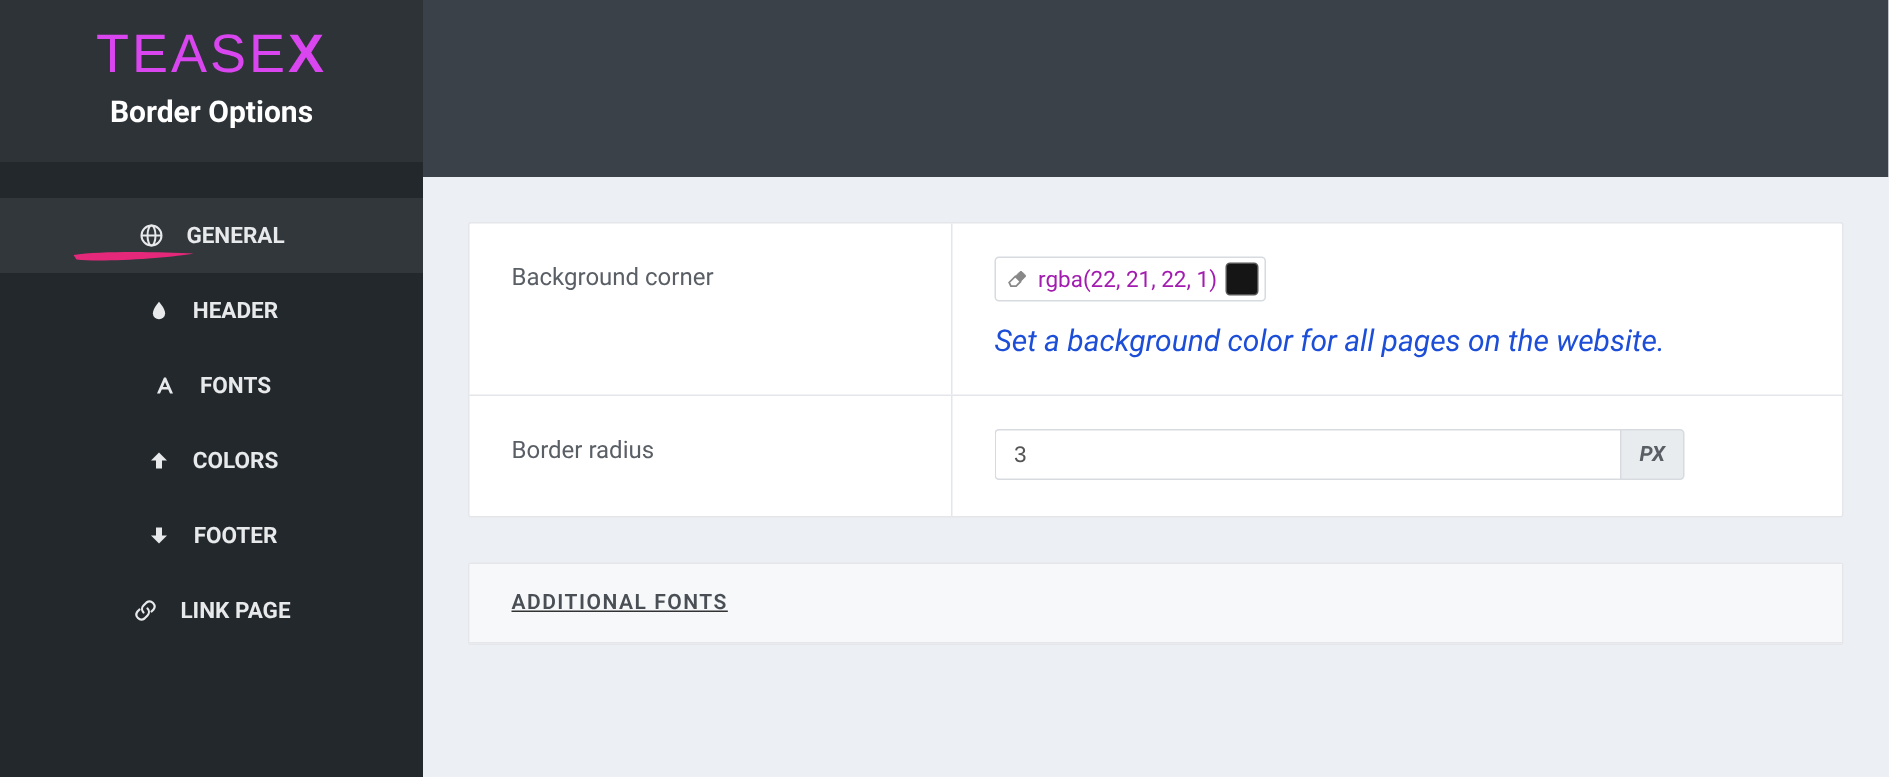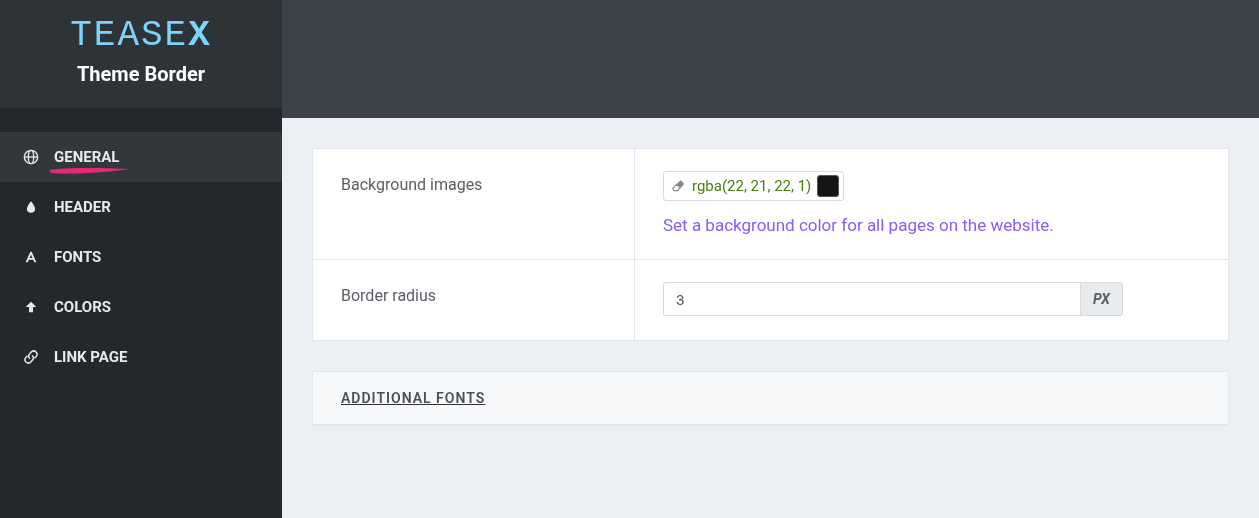--- a/index.html
+++ b/index.html
@@ -27,22 +27,22 @@
   }
   .sidebar-header {
     background: #2e3338;
     padding: 18px 0 22px 0;
     text-align: center;
   }
   .logo {
     font-size: 36px;
     letter-spacing: 2px;
     font-weight: 300;
-    color: #7dd3fc;
-    font-family: Liberation Mono, monospace;
+    color: #d946ef;
+    font-family: Liberation Sans, sans-serif;
     line-height: 1;
     padding-bottom: 8px;
   }
   .logo .x {
     font-weight: 700;
   }
   .subtitle {
     font-size: 20px;
     font-weight: 700;
     color: #fff;
@@ -53,20 +53,21 @@
   .nav-item {
     display: flex;
     align-items: center;
     gap: 14px;
     padding: 16px 22px;
     font-size: 15px;
     font-weight: 700;
     color: #e7e9eb;
     cursor: pointer;
     position: relative;
+    justify-content: center;
   }
   .nav-item.active {
     background: #32373c;
   }
   .nav-item .icon {
     width: 18px;
     height: 18px;
     display: inline-flex;
     align-items: center;
     justify-content: center;
@@ -121,36 +122,37 @@
     padding: 26px 28px;
     border-right: 1px solid #e4e6ea;
     font-size: 16px;
     color: #5a5f66;
   }
   .row-content {
     flex: 1;
     padding: 22px 28px 24px 28px;
   }
   .help {
-    color: #8b5cf6;
-    font-size: 17px;
+    font-style: italic;
+    color: #1d4ed8;
+    font-size: 20px;
     margin-top: 14px;
   }
   
   .color-input {
     display: inline-flex;
     align-items: center;
     border: 1px solid #d7dadf;
     border-radius: 3px;
     background: #fff;
     height: 30px;
     padding: 0 4px 0 6px;
     gap: 6px;
     font-size: 15px;
-    color: #4d7c0f;
+    color: #a21caf;
   }
   .color-input .eraser {
     width: 16px; height: 14px;
     display:inline-flex; align-items:center; justify-content:center;
   }
   .swatch {
     width: 22px;
     height: 22px;
     border-radius: 3px;
     border: 1px solid #555;
@@ -189,21 +191,21 @@
 </head>
 <body>
 
 <div class="app">
 
   <aside class="sidebar">
     <div class="sidebar-header">
       <div class="logo">
         <span>TEASE</span><span class="x">X</span>
       </div>
-      <div class="subtitle">Theme Border</div>
+      <div class="subtitle">Border Options</div>
     </div>
 
     <nav class="nav">
 
       <div class="nav-item active">
         <span class="icon">
           <svg viewBox="0 0 24 24" width="16" height="16">
               <circle cx="12" cy="12" r="10" fill="none" stroke="currentColor" stroke-width="2"></circle>
               <ellipse cx="12" cy="12" rx="4" ry="10" fill="none" stroke="currentColor" stroke-width="2"></ellipse>
               <line x1="2" y1="12" x2="22" y2="12" stroke="currentColor" stroke-width="2"></line>
@@ -235,20 +237,28 @@
 
       <div class="nav-item">
         <span class="icon">
           <svg viewBox="0 0 24 24" width="16" height="16">
               <path d="M12 4 L20 12 L15 12 L15 20 L9 20 L9 12 L4 12 Z" fill="currentColor"></path>
             </svg>
         </span>
         <span>COLORS</span>
       </div>
 
+      <div class="nav-item">
+        <span class="icon">
+          <svg viewBox="0 0 24 24" width="16" height="16">
+              <path d="M12 20 L4 12 L9 12 L9 4 L15 4 L15 12 L20 12 Z" fill="currentColor"></path>
+            </svg>
+        </span>
+        <span>FOOTER</span>
+      </div>
 
 
       <div class="nav-item">
         <span class="icon">
           <svg viewBox="0 0 24 24" width="16" height="16">
               <path d="M10 14 a5 5 0 0 1 0-7 l3-3 a5 5 0 0 1 7 7 l-2 2 M14 10 a5 5 0 0 1 0 7 l-3 3 a5 5 0 0 1 -7 -7 l2-2" fill="none" stroke="currentColor" stroke-width="2.2" stroke-linecap="round"></path>
             </svg>
         </span>
         <span>LINK PAGE</span>
       </div>
@@ -256,21 +266,21 @@
     </nav>
   </aside>
 
   <div class="topbar"></div>
 
   <main class="main">
 
     <section class="panel">
 
       <div class="panel-row">
-        <div class="row-label">Background images</div>
+        <div class="row-label">Background corner</div>
         <div class="row-content">
           <div class="color-input">
             <span class="eraser">
               <svg viewBox="0 0 24 24" width="16" height="14">
                   <path d="M3 16 L10 9 L16 15 L11 20 L5 20 Z" fill="none" stroke="#888" stroke-width="2"></path>
                   <path d="M10 9 L15 4 a2 2 0 0 1 3 0 L21 7 a2 2 0 0 1 0 3 L16 15" fill="#888" stroke="#888" stroke-width="1"></path>
                 </svg>
             </span>
             <span>rgba(22, 21, 22, 1)</span>
             <span class="swatch" style="background:#161516;"></span>

